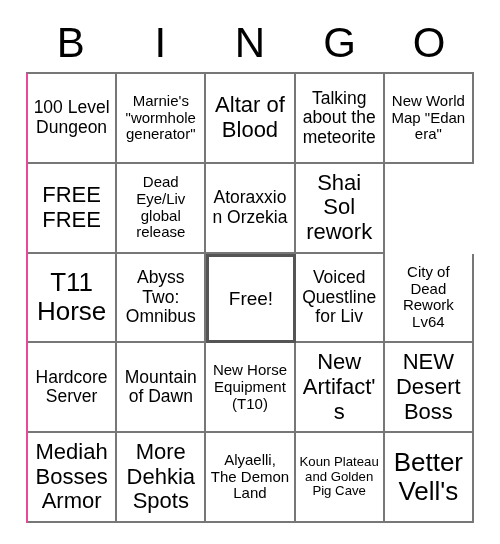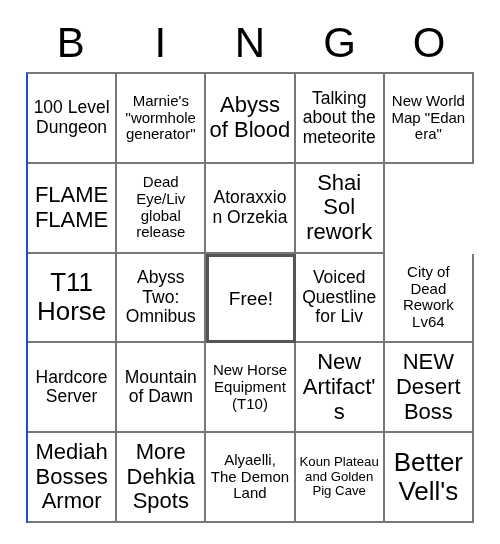--- a/index.html
+++ b/index.html
@@ -34,21 +34,21 @@
     font-size: 42px;
     line-height: 1;
     font-weight: 400;
     letter-spacing: 0px;
     color: #000000;
   }
   
   #grid {
     width: 448px;
     border-top: 2px solid #777777;
-    border-left: 2px solid #1d4ed8;
+    border-left: 2px solid #ec4899;
     box-sizing: border-box;
   }
   .grid-row {
     display: flex;
     width: 100%;
   }
   .cell {
     flex: 0 0 89.2px;
     width: 89.2px;
     height: 89.8px;
@@ -100,33 +100,33 @@
   <div id="grid">
 
     <div class="grid-row">
       <div class="cell fs-md">
           <span class="cell-text">100 Level Dungeon</span>
         </div>
       <div class="cell fs-sm">
           <span class="cell-text">Marnie's "wormhole generator"</span>
         </div>
       <div class="cell fs-lg">
-          <span class="cell-text">Abyss of Blood</span>
+          <span class="cell-text">Altar of Blood</span>
         </div>
       <div class="cell fs-md">
           <span class="cell-text">Talking about the meteorite</span>
         </div>
       <div class="cell fs-sm">
           <span class="cell-text">New World Map "Edan era"</span>
         </div>
     </div>
 
     <div class="grid-row">
       <div class="cell fs-lg">
-          <span class="cell-text">FLAME FLAME</span>
+          <span class="cell-text">FREE FREE</span>
         </div>
       <div class="cell fs-sm">
           <span class="cell-text">Dead Eye/Liv global release</span>
         </div>
       <div class="cell fs-md">
           <span class="cell-text">Atoraxxion Orzekia</span>
         </div>
       <div class="cell fs-lg">
           <span class="cell-text">Shai Sol rework</span>
         </div>

